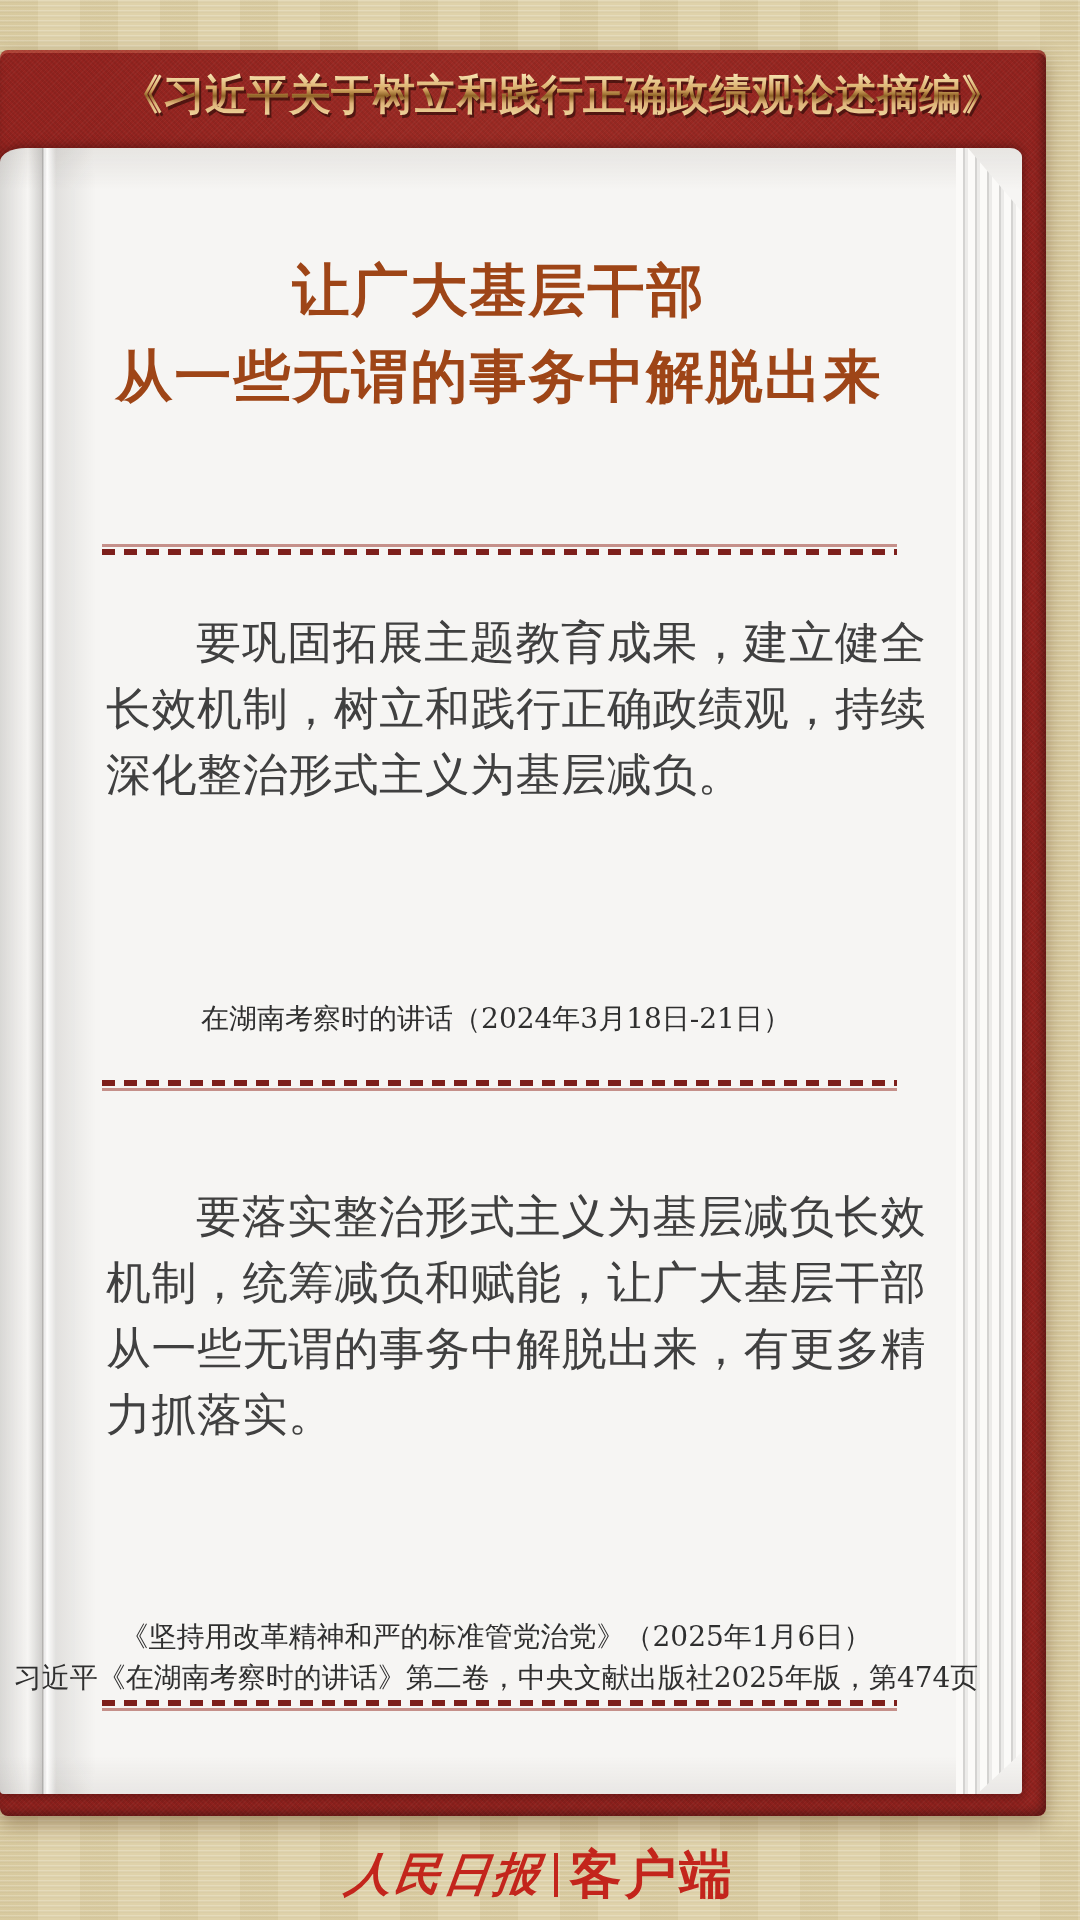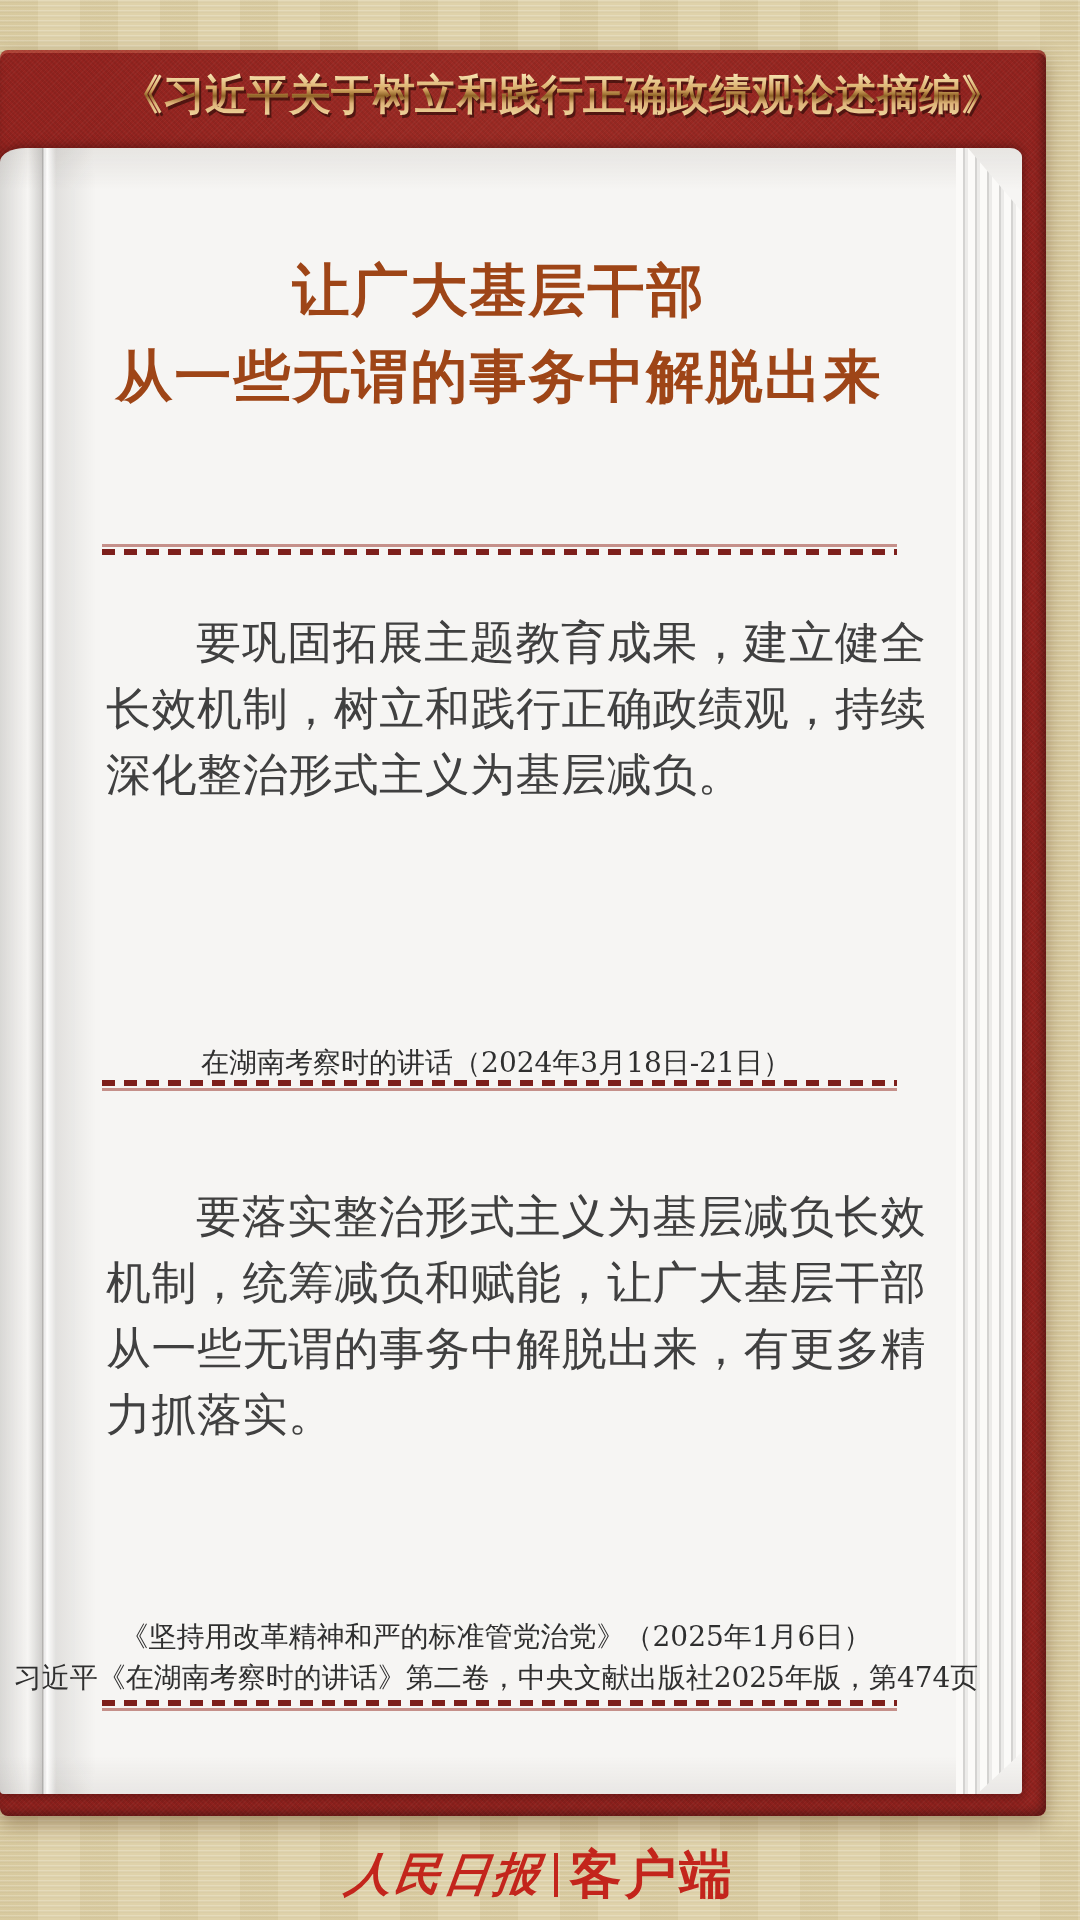--- a/index.html
+++ b/index.html
@@ -132,21 +132,21 @@
     <div>从一些无谓的事务中解脱出来</div>
   </div>
 
   <div class="divider" style="top:396px;">
     <div class="solid"></div>
     <div class="dash"></div>
   </div>
 
   <div class="quote" style="top:462px;">要巩固拓展主题教育成果，建立健全长效机制，树立和践行正确政绩观，持续深化整治形式主义为基层减负。</div>
 
-  <div class="source" style="top:850px;margin-top:44px;">
+  <div class="source" style="top:850px;">
     <div>在湖南考察时的讲话（2024年3月18日-21日）</div>
   </div>
 
   <div class="divider" style="top:930px;">
     <div class="dash"></div>
     <div class="solid"></div>
   </div>
 
   <div class="quote" style="top:1040px;font-family:Liberation Mono, monospace;">要落实整治形式主义为基层减负长效机制，统筹减负和赋能，让广大基层干部从一些无谓的事务中解脱出来，有更多精力抓落实。</div>
 

